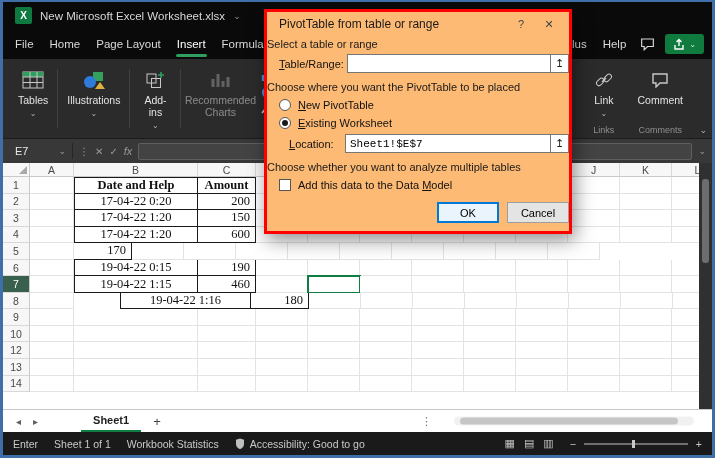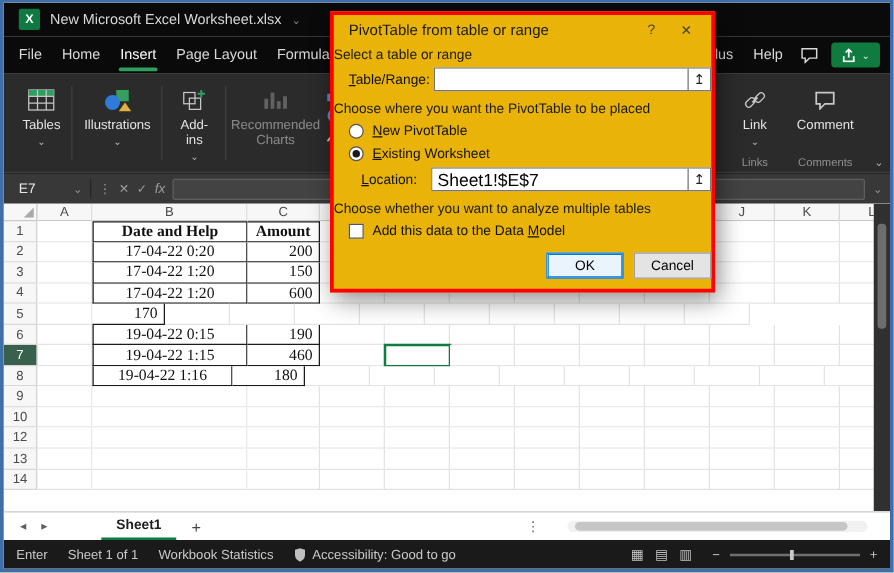--- a/index.html
+++ b/index.html
@@ -92,37 +92,37 @@
   .statusbar{height:23px;background:#1a1a1a;display:flex;align-items:center;color:#c9c9c9;
     font-size:10.5px;padding:0 10px;gap:16px;flex:0 0 auto;white-space:nowrap}
   .sitem{display:flex;align-items:center;gap:5px}
   .sspacer{flex:1}
   .viewicons{display:flex;gap:9px;font-size:11px;color:#c0c0c0}
   .zoom{display:flex;align-items:center;gap:8px}
   .ztrack{width:104px;height:2px;background:#6f6f6f;position:relative}
   .zthumb{position:absolute;left:48px;top:-3px;width:3px;height:8px;background:#c9c9c9}
 
   
-  .dlg{position:absolute;left:261px;top:7px;width:308px;background:#eab308;border:3px solid #ff0000;
+  .dlg{position:absolute;left:261px;top:7px;width:308px;background:#fdba74;border:3px solid #ff0000;
     box-shadow:3px 6px 18px rgba(0,0,0,.45);z-index:60;font-size:11px;color:#111}
   .dlgtb{display:flex;align-items:center;padding:5px 6px 4px 12px}
   .dlgtitle{flex:1;font-size:12px;color:#1a1a1a}
   .dlghelp,.dlgclose{width:28px;text-align:center;color:#444;font-size:11px;cursor:default}
   .dlgbody{padding:0 0 8px}
   .sect{margin:3px 0 4px;color:#1a1a1a}
   .s2{margin-top:8px}
   .frow{display:flex;align-items:center;margin:3px 0 3px 12px}
   .frow.loc{margin-left:22px}
   .lw1{width:68px;flex:0 0 68px}
   .lw2{width:56px;flex:0 0 56px}
   .ak{display:inline-block}
   .ak::first-letter{text-decoration:underline}
   .u{text-decoration:underline}
   .dinput{flex:1;display:flex;height:19px;border:1px solid #767676;background:#fff;min-width:0}
-  .dinput input{flex:1;border:0;outline:0;font-size:14px;padding:0 4px;font-family:Liberation Sans, sans-serif;min-width:0}
+  .dinput input{flex:1;border:0;outline:0;font-size:11px;padding:0 4px;font-family:Liberation Mono, monospace;min-width:0}
   .picker{width:18px;flex:0 0 18px;border-left:1px solid #767676;display:flex;align-items:center;justify-content:center;
     font-size:11px;color:#222;background:#fff}
   .rrow{margin:2px 0 2px 12px;height:16px}
   .radio{width:12px;height:12px;border:1px solid #555;border-radius:50%;margin-right:7px;position:relative;flex:0 0 12px;background:#fff}
   .radio.checked::after{content:"";position:absolute;left:2px;top:2px;right:2px;bottom:2px;background:#1a1a1a;border-radius:50%}
   .chk{width:12px;height:12px;border:1px solid #555;margin-right:7px;flex:0 0 12px;background:#fff}
   .dlgbtns{display:flex;justify-content:flex-end;gap:8px;margin-top:9px}
   .btn{min-width:62px;height:21px;font-size:11px;background:#e4e4e4;border:1px solid #9e9e9e;font-family:inherit}
   .btn.ok{background:#eaf4fd;border:1px solid #0078d7;box-shadow:inset 0 0 0 1px #0078d7}
   svg{display:block}
@@ -134,22 +134,22 @@
 
   <div class="titlebar">
     <span class="xlicon">X</span>
     <span class="wtitle">New Microsoft Excel Worksheet.xlsx</span>
     <span class="tchev">⌄</span>
   </div>
 
   <div class="menubar">
     <div class="mitem">File</div>
     <div class="mitem">Home</div>
+    <div class="mitem">Page Layout</div>
     <div class="mitem active">Insert</div>
-    <div class="mitem">Page Layout</div>
     <div class="mitem">Formulas</div>
     <div class="mitem">Data</div>
     <div class="mspacer"></div>
     <div class="mitem">Plus</div>
     <div class="mitem">Help</div>
     <div class="micon">
       <svg width="15" height="14" viewBox="0 0 18 16">
           <path d="M2 2 h14 v9 h-7 l-4 4 v-4 h-3 z" fill="none" stroke="#d8d8d8" stroke-width="1.4"></path>
         </svg>
     </div>
@@ -397,21 +397,21 @@
           <div class="gcell" style="width: 52px;"></div>
           <div class="gcell" style="width: 52px;"></div>
           <div class="gcell" style="width: 52px;"></div>
           <div class="gcell" style="width: 52px;"></div>
           <div class="gcell" style="width: 52px;"></div>
           <div class="gcell" style="width: 52px;"></div>
         </div>
         <div class="grow">
           <div class="grh">8</div>
           <div class="gcell" style="width: 44px;"></div>
-          <div class="gcell tb tdt tbl" style="width: 112px;">19-04-22 1:16</div>
+          <div class="gcell tb tdt tbl" style="width: 131px; margin-left: 46px;">19-04-22 1:16</div>
           <div class="gcell tb tnum" style="width: 58px;">180</div>
           <div class="gcell" style="width: 52px;"></div>
           <div class="gcell" style="width: 52px;"></div>
           <div class="gcell" style="width: 52px;"></div>
           <div class="gcell" style="width: 52px;"></div>
           <div class="gcell" style="width: 52px;"></div>
           <div class="gcell" style="width: 52px;"></div>
           <div class="gcell" style="width: 52px;"></div>
           <div class="gcell" style="width: 52px;"></div>
           <div class="gcell" style="width: 52px;"></div>

